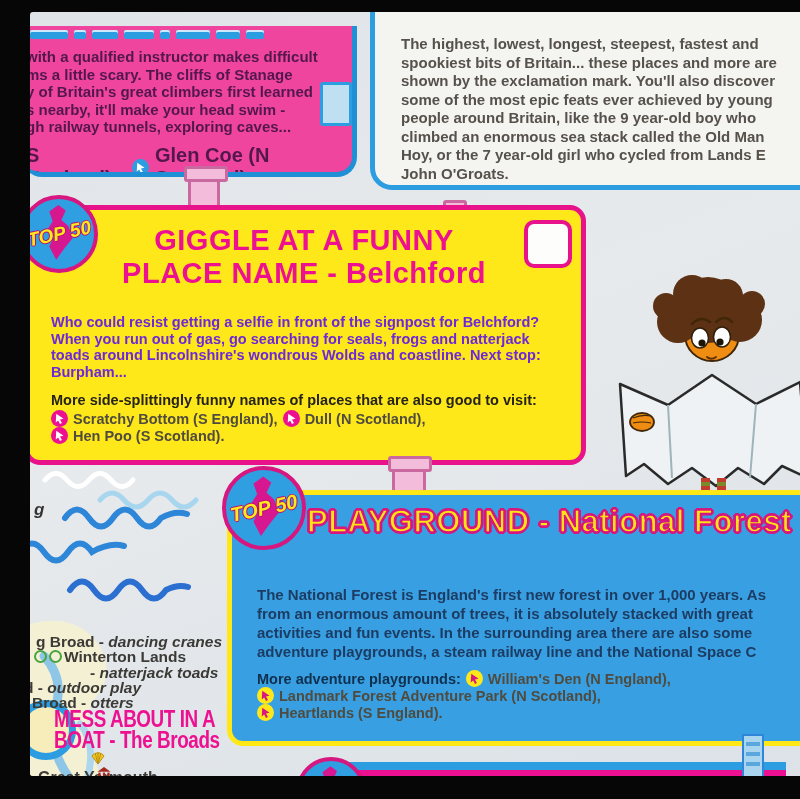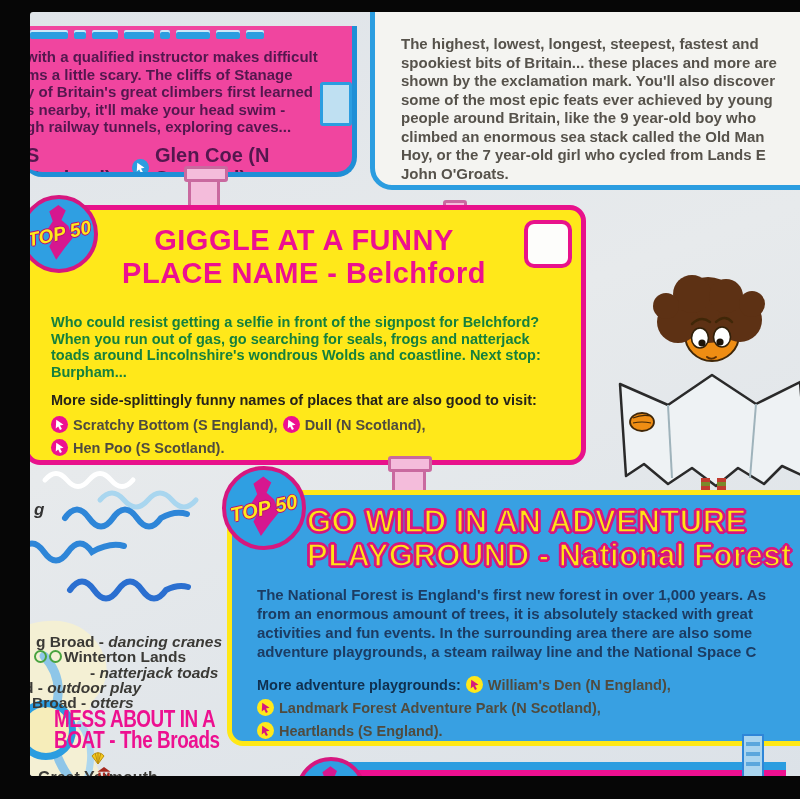--- a/index.html
+++ b/index.html
@@ -25,24 +25,24 @@
              border:5px solid #2b9de0;border-radius:22px;overflow:hidden;}
   .intro-text{position:absolute;left:26px;top:40px;font-size:15px;line-height:18.5px;
               color:#56524b;font-weight:bold;}
 
   
   .giggle-box{left:-6px;top:193px;width:552px;height:250px;background:#ffe81a;
               border:5px solid #e8128b;border-radius:16px;overflow:hidden;}
   .giggle-title{position:absolute;left:40px;top:14px;width:470px;text-align:center;
                 color:#ed1090;font-weight:bold;font-size:29px;line-height:33px;letter-spacing:.5px;}
   .giggle-body{position:absolute;left:22px;top:104px;font-size:14.5px;line-height:16.5px;
-               color:#15803d;font-weight:bold;}
+               color:#6d28d9;font-weight:bold;}
   .giggle-more{position:absolute;left:22px;top:182px;font-size:14.5px;color:#26231a;font-weight:bold;}
   .pin-line{display:flex;align-items:center;gap:5px;font-size:14.5px;font-weight:bold;color:#4f4b3f;
-            margin-top:6px;}
+            margin-top:0;}
   .giggle-list{position:absolute;left:22px;top:200px;}
 
   .checkbox{left:494px;top:208px;width:40px;height:40px;background:#fdfdfb;
             border:4px solid #e8128b;border-radius:10px;}
 
   
   .adv-box{left:197px;top:478px;width:600px;height:246px;background:#38a0e2;
            border:5px solid #ffe816;border-radius:16px;overflow:hidden;}
   .adv-title{position:absolute;left:75px;top:10px;white-space:nowrap;
              color:#ffe414;font-weight:bold;font-size:31px;line-height:34px;letter-spacing:.5px;
@@ -209,21 +209,20 @@
     <path d="M40 148 q12 -17 24 0 t24 0 t24 0 t24 0 q12 -6 22 -3" fill="none" stroke="#2b6fd0" stroke-width="6" stroke-linecap="round"></path>
   </svg>
   <div class="abs edge-label" style="left:4px;top:488px;">g</div>
 
   <div class="abs pipe-pink" id="pipe-a">
       <span class="flange"></span>
     </div>
 
   <div class="abs adv-box">
     <div class="adv-title">
-      <div>GO WILD IN AN ADVENTURE</div>
       <div>PLAYGROUND - National Forest</div>
     </div>
     <div class="adv-body">
       <div class="nowrap">The National Forest is England's first new forest in over 1,000 years. As</div>
       <div class="nowrap">from an enormous amount of trees, it is absolutely stacked with great</div>
       <div class="nowrap">activities and fun events. In the surrounding area there are also some</div>
       <div class="nowrap">adventure playgrounds, a steam railway line and the National Space C</div>
     </div>
     <div class="adv-list">
       <div class="pin-line">

